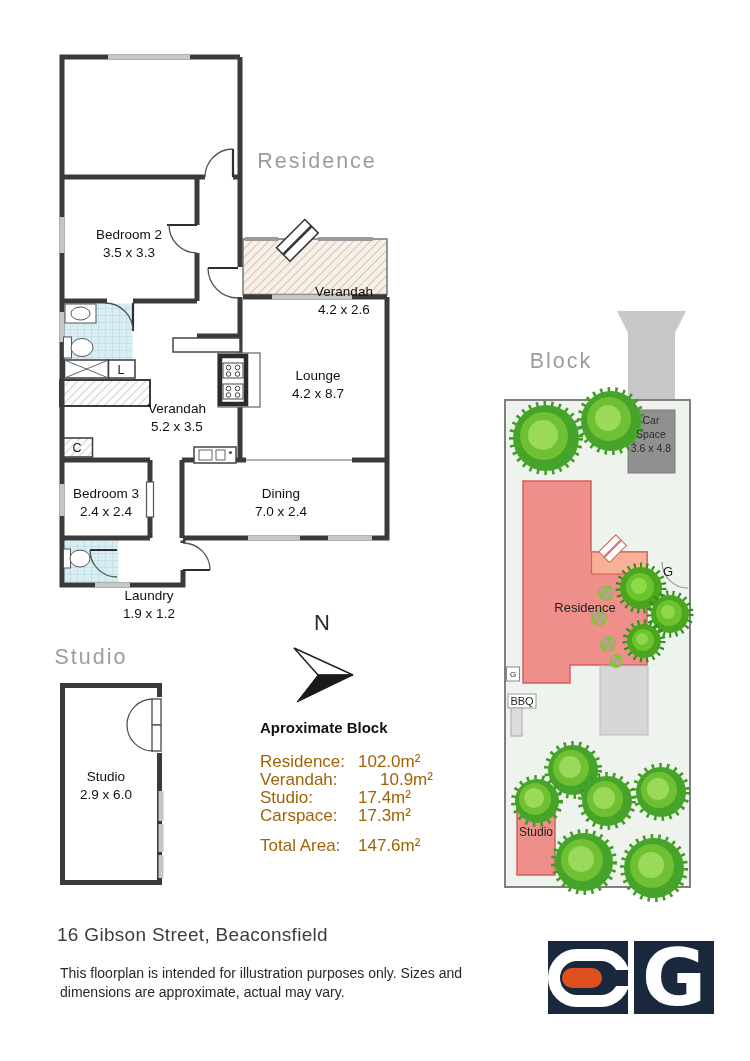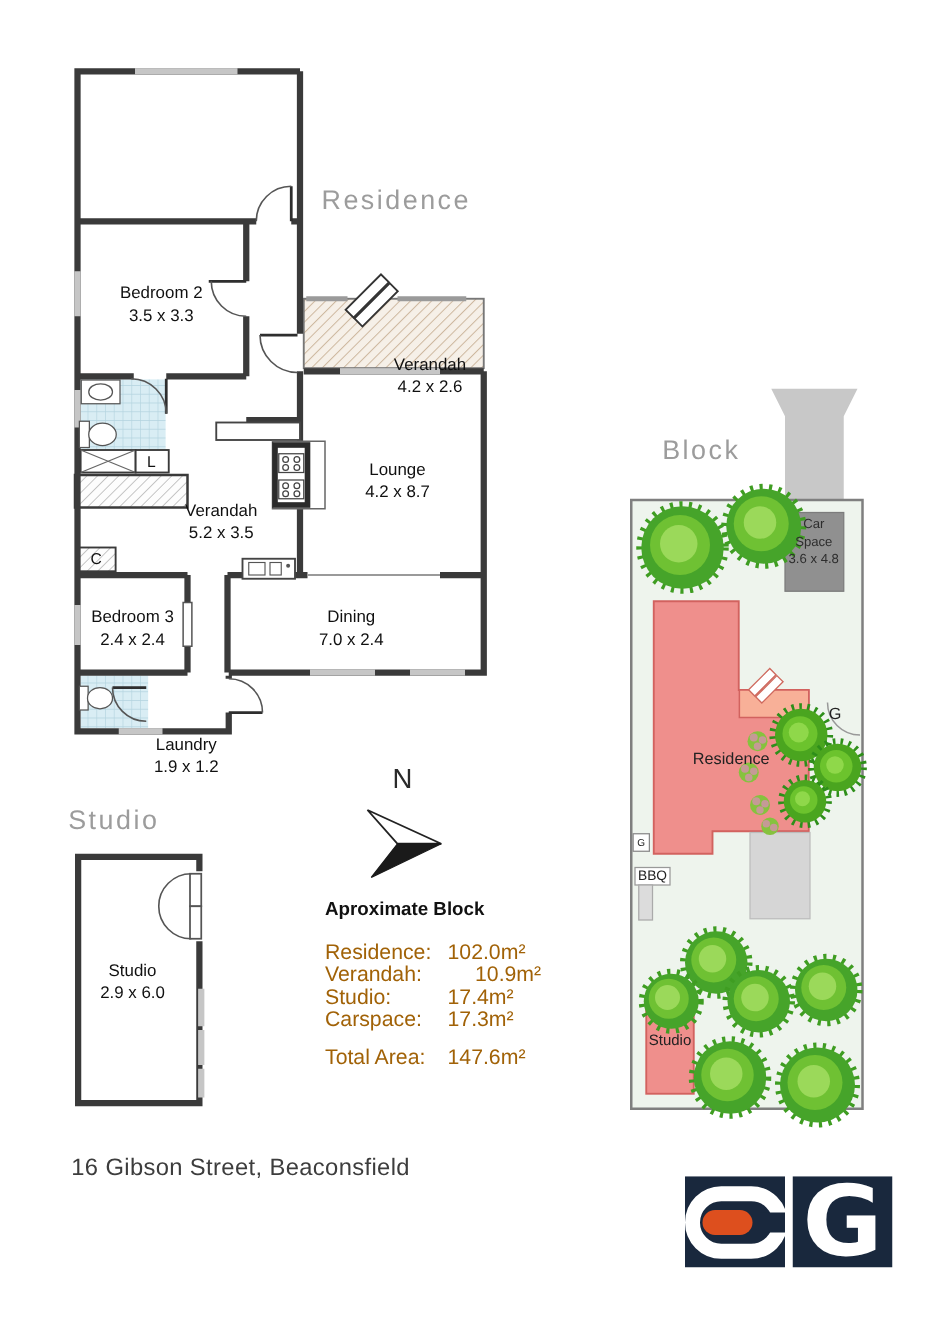--- a/index.html
+++ b/index.html
@@ -355,14 +355,15 @@
 <div class="areas-label" style="left:260px;top:770px;">Verandah:</div>
 <div class="areas-value" style="left:380px;top:770px;">10.9m²</div>
 <div class="areas-label" style="left:260px;top:788px;">Studio:</div>
 <div class="areas-value" style="left:358px;top:788px;">17.4m²</div>
 <div class="areas-label" style="left:260px;top:806px;">Carspace:</div>
 <div class="areas-value" style="left:358px;top:806px;">17.3m²</div>
 <div class="areas-label" style="left:260px;top:836px;">Total Area:</div>
 <div class="areas-value" style="left:358px;top:836px;">147.6m²</div>
 
 <div class="address" style="left:57px;top:924px;">16 Gibson Street, Beaconsfield</div>
+<div class="disclaimer" style="left:60px;top:964px;">This floorplan is intended for illustration purposes only. Sizes and dimensions are approximate, actual may vary.</div>
 
 </div>
 
 </body></html>

